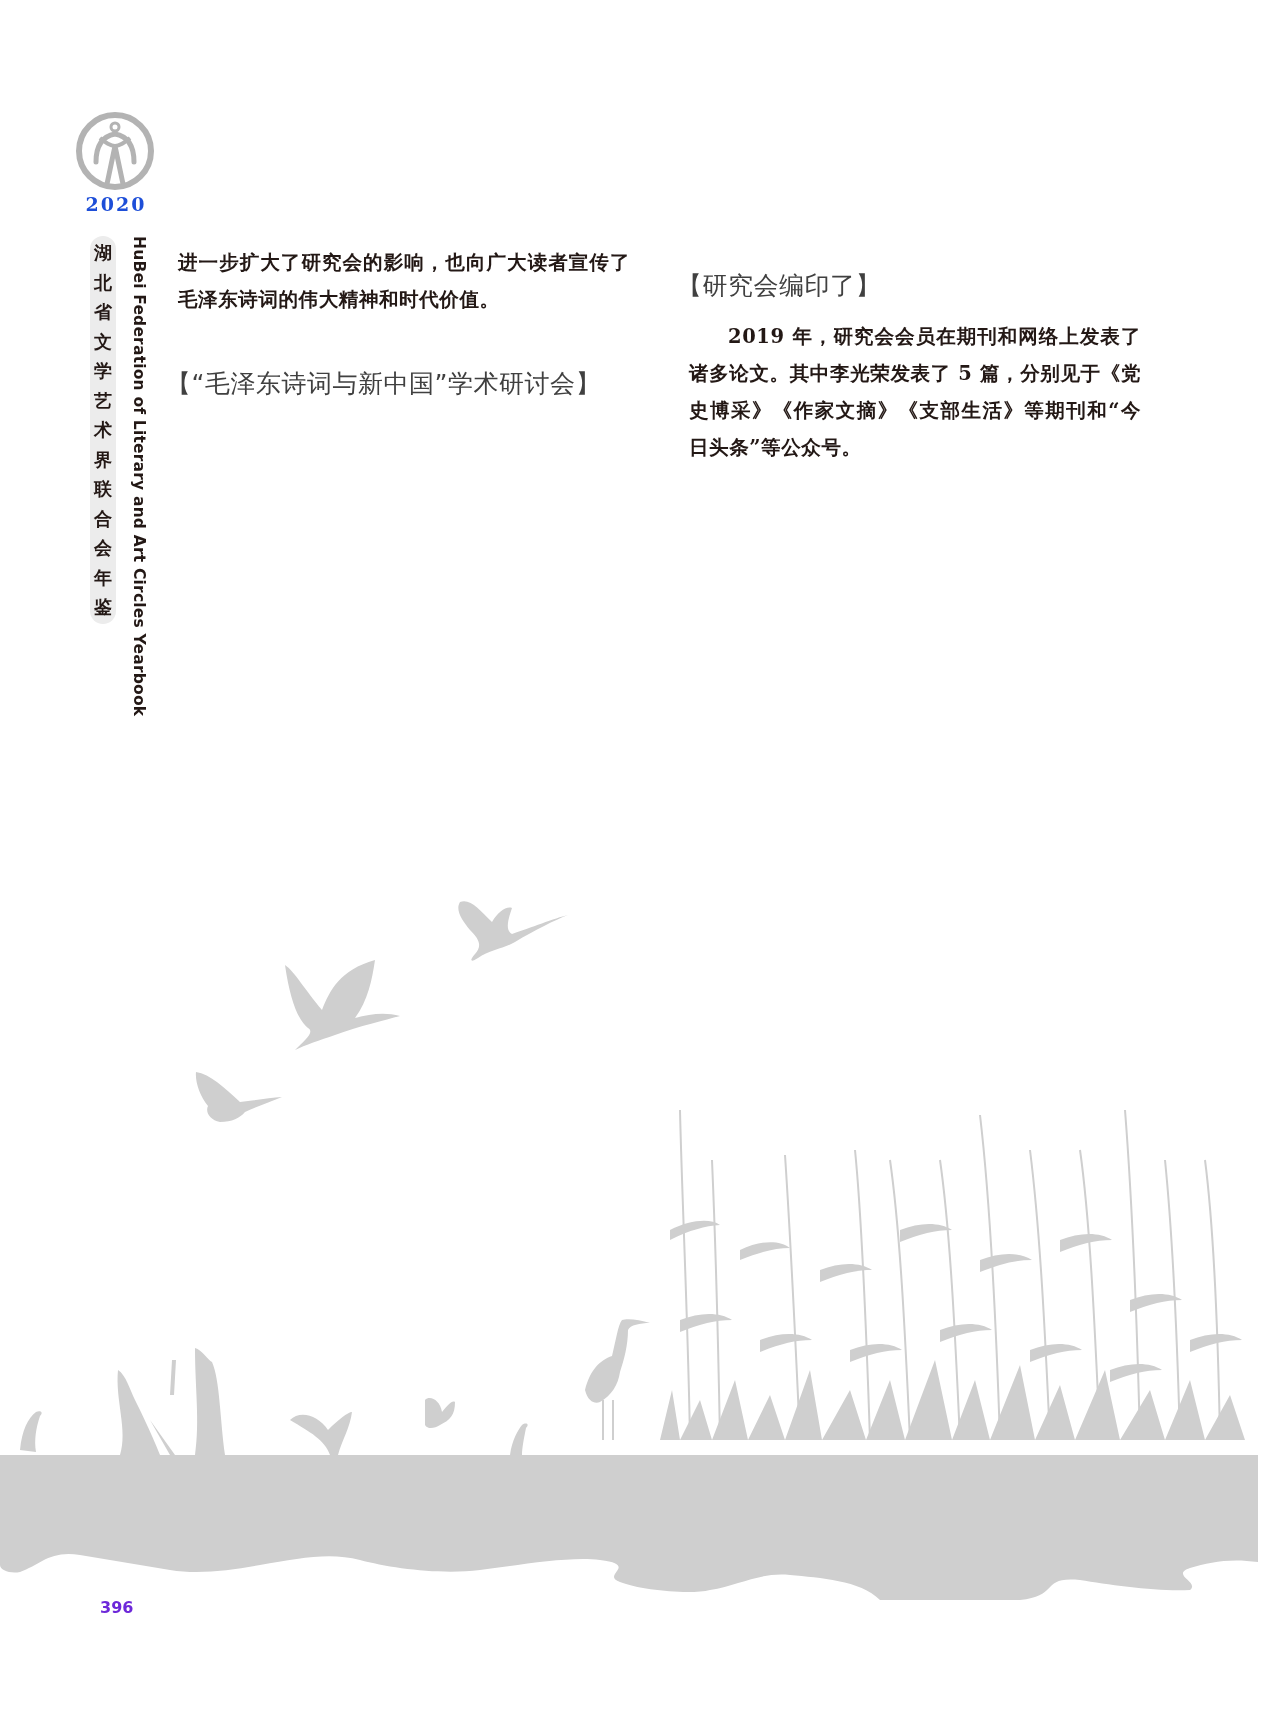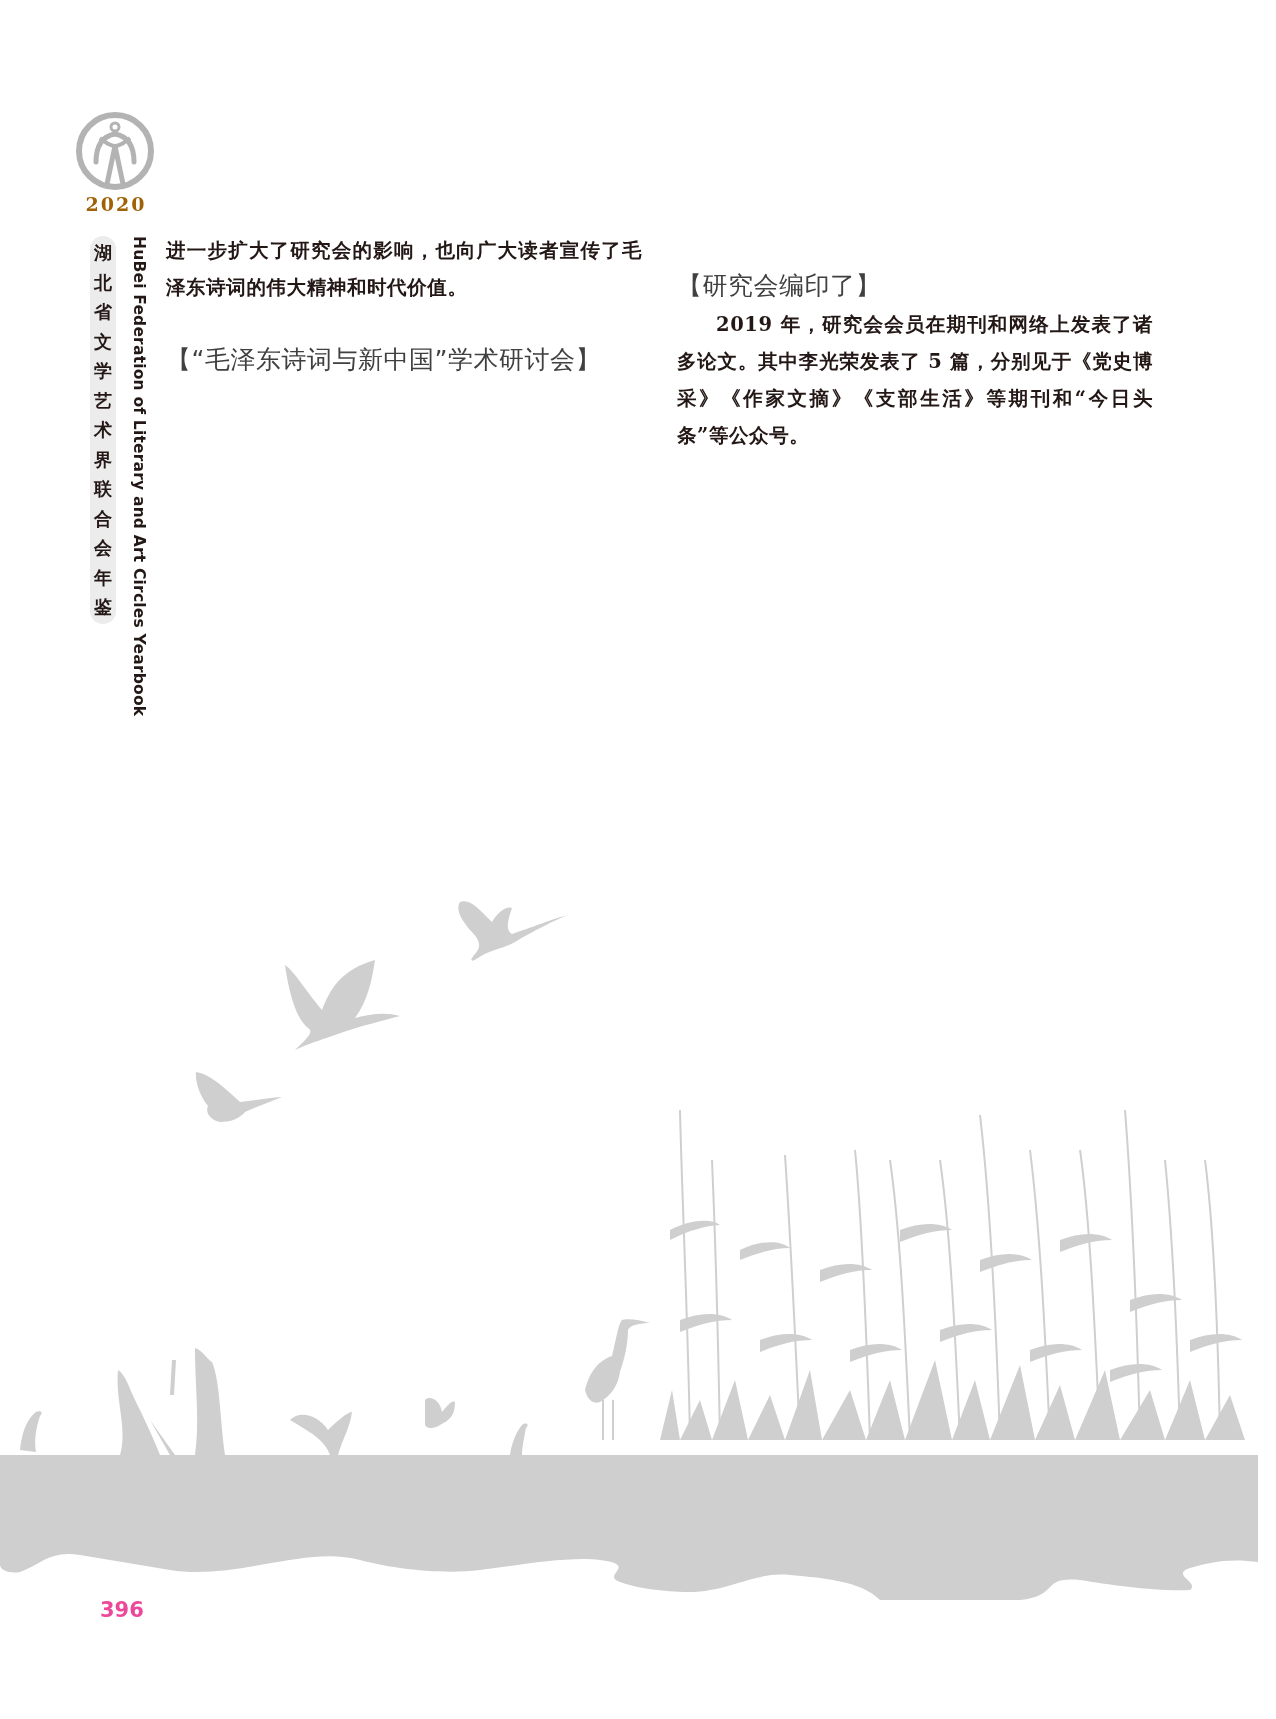--- a/index.html
+++ b/index.html
@@ -1,40 +1,40 @@
 <!DOCTYPE html>
 <html><head>
 <meta charset="utf-8">
 <style>
   html, body { margin: 0; padding: 0; background: #ffffff; }
   body { width: 1276px; height: 1719px; position: relative; overflow: hidden;
          font-family: "DejaVu Serif", "Liberation Serif", serif; color: #231815; }
 
   .logo { position: absolute; left: 74px; top: 110px; width: 82px; height: 82px; }
   .year { position: absolute; left: 80px; top: 193px; width: 72px; text-align: center;
-          font-family: "DejaVu Serif", serif; font-weight: bold; font-size: 19px; letter-spacing: 2px; color: #a16207; }
+          font-family: "DejaVu Serif", serif; font-weight: bold; font-size: 19px; letter-spacing: 2px; color: #1d4ed8; }
 
   .side-cn { position: absolute; left: 90px; top: 236px; width: 26px; height: 388px;
              background: #ececec; border-radius: 13px; display: flex; flex-direction: column;
              align-items: center; justify-content: space-between; padding: 8px 0; box-sizing: border-box; }
   .side-cn span { font-family: "DejaVu Sans", sans-serif; font-weight: bold; font-size: 18px; line-height: 1; color: #231815; }
   .side-en { position: absolute; left: 130px; top: 236px; width: 20px; height: 388px; }
   .side-en span { position: absolute; left: 0; top: 0; transform-origin: 0 0; transform: translate(18px, 0) rotate(90deg);
                   white-space: nowrap; font-family: "DejaVu Sans", sans-serif; font-weight: bold; font-size: 15.5px; color: #231815; letter-spacing: 0.2px; }
 
   .col { position: absolute; width: 476px; }
   .col.left { left: 166px; top: 232px; }
   .col.right { left: 677px; top: 232px; }
-  .p { font-family: "DejaVu Serif", serif; font-weight: bold; font-size: 19.5px; line-height: 37px; margin: 0;
+  .p { font-family: "DejaVu Serif", serif; font-weight: bold; font-size: 19.5px; line-height: 37px; margin: 12px;
        text-align: justify; text-align-last: left; letter-spacing: 0.6px; color: #231815; }
   .p.indent { text-indent: 2em; }
   .h { font-family: "DejaVu Sans", sans-serif; font-size: 25px; font-weight: normal; margin: 0; line-height: 40px; color: #404040; letter-spacing: 0.5px; }
   .gap { height: 34px; }
 
-  .pagenum { position: absolute; left: 100px; top: 1598px; font-family: "DejaVu Sans", sans-serif; font-weight: bold; font-size: 21px; color: #ec4899; }
+  .pagenum { position: absolute; left: 100px; top: 1598px; font-family: "DejaVu Sans", sans-serif; font-weight: bold; font-size: 16px; color: #6d28d9; }
 
   .illus { position: absolute; left: 0; top: 880px; width: 1276px; height: 720px; }
 </style>
 </head>
 <body>
 
 <svg class="logo" viewBox="0 0 82 82">
   <circle cx="41" cy="41" r="36" fill="none" stroke="#b3b3b3" stroke-width="6"></circle>
   <circle cx="41" cy="17" r="4" fill="none" stroke="#b3b3b3" stroke-width="3"></circle>
   <path d="M22 52 C22 34, 30 26, 41 24 C52 26, 60 34, 60 52" fill="none" stroke="#b3b3b3" stroke-width="5" stroke-linecap="round"></path>

